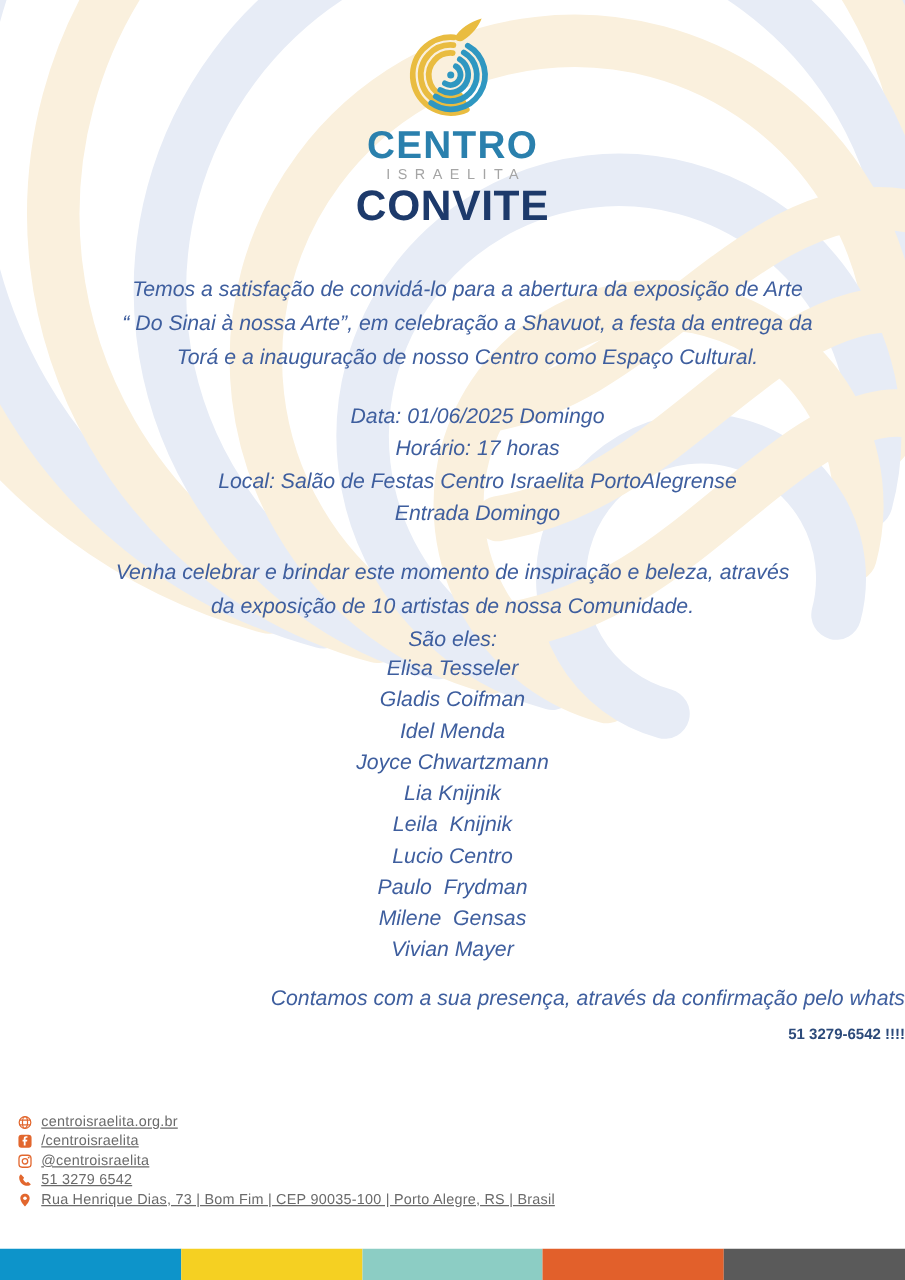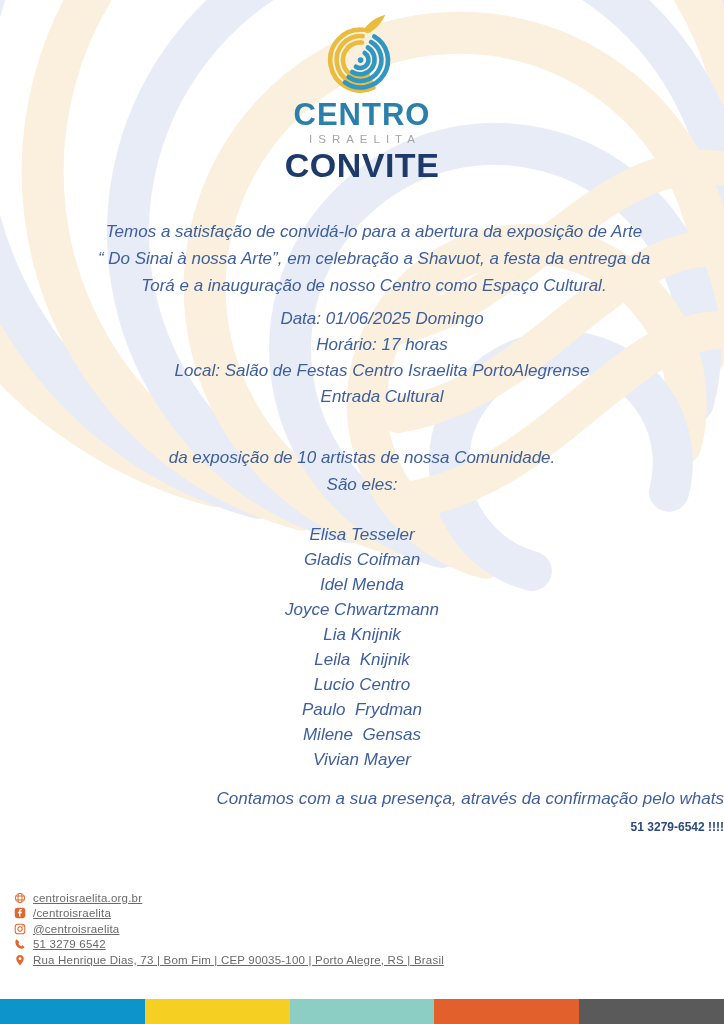--- a/index.html
+++ b/index.html
@@ -17,21 +17,21 @@
   .logo-block{top:12px;}
   .brand-name{font-weight:bold;font-size:31px;letter-spacing:1px;color:#2a80ad;line-height:30px;margin-top:2px;}
   .brand-sub{font-size:11.5px;letter-spacing:6px;color:#a5a5a5;margin-top:3px;text-indent:6px;}
 
   
   .title{top:146px;font-weight:bold;font-size:34px;letter-spacing:.5px;color:#1d3a6b;}
 
   
   .blue-italic{font-style:italic;color:#3e5e9e;font-size:17px;}
   .intro{top:218px;line-height:27px;margin-left:24px;}
-  .event{top:306px;line-height:26px;padding-left:40px;}
+  .event{top:320px;line-height:26px;padding-left:40px;}
   .invite{top:444px;line-height:27px;}
   .artists{top:522px;line-height:25px;}
   .closing{top:784px;line-height:29px;text-align:right;}
   .closing .phone{font-style:normal;font-weight:bold;font-size:12px;color:#2c4a7a;}
 
   
   .footer{position:absolute;left:14px;top:890px;z-index:1;}
   .footer-row{display:flex;align-items:center;gap:7px;height:15.5px;}
   .footer-row .txt{font-size:11.5px;color:#6a6a6a;white-space:pre;letter-spacing:.2px;text-decoration:underline;}
   .footer-row svg{flex:0 0 auto;}
@@ -88,24 +88,25 @@
     <div class="abs intro blue-italic">
       <div class="line">Temos a satisfação de convidá-lo para a abertura da exposição de Arte</div>
       <div class="line">“ Do Sinai à nossa Arte”, em celebração a Shavuot, a festa da entrega da</div>
       <div class="line">Torá e a inauguração de nosso Centro como Espaço Cultural.</div>
     </div>
 
     <div class="abs event blue-italic">
       <div class="line">Data: 01/06/2025 Domingo</div>
       <div class="line">Horário: 17 horas</div>
       <div class="line">Local: Salão de Festas Centro Israelita PortoAlegrense</div>
-      <div class="line">Entrada Cultural</div>
+      <div class="line">Entrada Domingo</div>
     </div>
 
     <div class="abs invite blue-italic">
+      <div class="line">Venha celebrar e brindar este momento de inspiração e beleza, através</div>
       <div class="line">da exposição de 10 artistas de nossa Comunidade.</div>
       <div class="line">São eles:</div>
     </div>
 
     <div class="abs artists blue-italic">
       <div class="line">Elisa Tesseler</div>
       <div class="line">Gladis Coifman</div>
       <div class="line">Idel Menda</div>
       <div class="line">Joyce Chwartzmann</div>
       <div class="line">Lia Knijnik</div>

